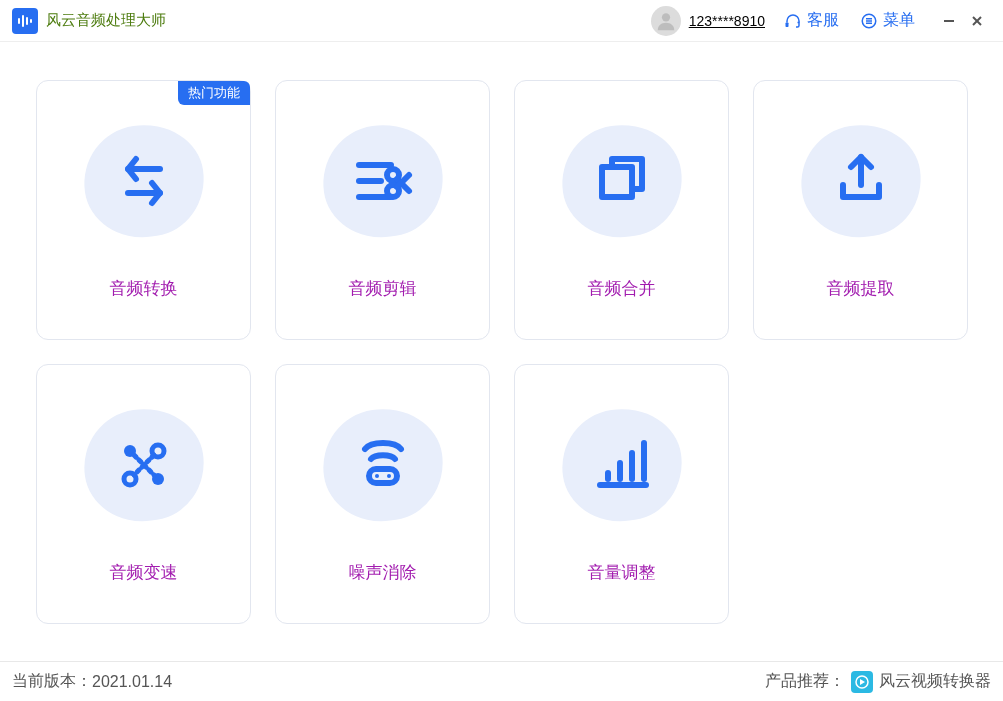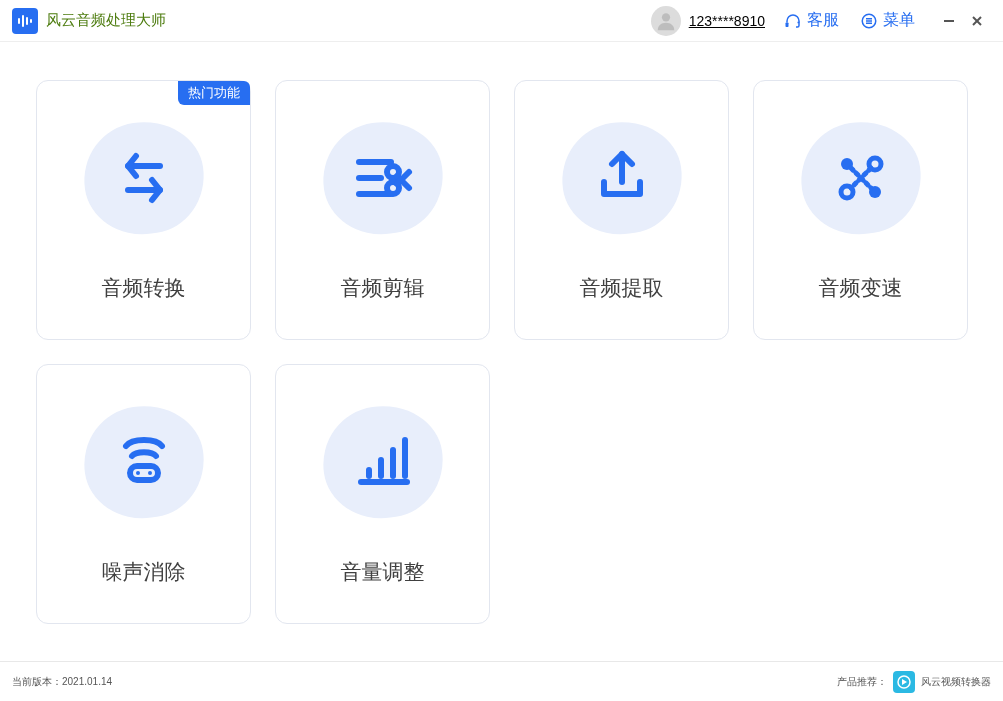--- a/index.html
+++ b/index.html
@@ -99,41 +99,41 @@
 .card-icon {
   width: 120px;
   height: 120px;
   display: flex;
   align-items: center;
   justify-content: center;
   margin-bottom: 36px;
   position: relative;
 }
 .card-label {
-  font-size: 21px;
-  color: #404040;
+  font-size: 17px;
+  color: #a21caf;
   font-weight: 500;
 }
 .blob {
   position: absolute;
   width: 120px; height: 112px;
   background: #e8eefb;
   border-radius: 50% 55% 48% 52% / 55% 50% 55% 50%;
   transform: rotate(-8deg);
 }
 .fg { position: relative; z-index: 1; }
 .footer {
   position: absolute;
   bottom: 0; left: 0; right: 0;
   height: 40px;
   border-top: 1px solid #e8e8e8;
   display: flex;
   align-items: center;
   padding: 12px 12px;
-  font-size: 10px;
+  font-size: 16px;
   color: #555;
 }
 .footer-right {
   display: flex; align-items: center;
 }
 .footer-spacer { flex: 1; }
 .product-icon {
   width: 22px; height: 22px;
   background: #2bb9e3;
   border-radius: 4px;
@@ -226,20 +226,30 @@
           <line x1="12" y1="52" x2="44" y2="52"></line>
           <circle cx="46" cy="30" r="6"></circle>
           <circle cx="46" cy="46" r="6"></circle>
           <line x1="50" y1="34" x2="62" y2="46"></line>
           <line x1="50" y1="42" x2="62" y2="30"></line>
         </svg>
       </div>
       <div class="card-label">音频剪辑</div>
     </div>
 
+    <div class="card">
+      <div class="card-icon">
+        <div class="blob"></div>
+        <svg class="fg" width="72" height="72" viewBox="0 0 72 72" fill="none" stroke="#276ef1" stroke-width="6" stroke-linejoin="round">
+          <rect x="16" y="22" width="30" height="30"></rect>
+          <path d="M26 22v-8h30v30h-8"></path>
+        </svg>
+      </div>
+      <div class="card-label">音频合并</div>
+    </div>
 
     <div class="card">
       <div class="card-icon">
         <div class="blob"></div>
         <svg class="fg" width="72" height="72" viewBox="0 0 72 72" fill="none" stroke="#276ef1" stroke-width="6" stroke-linecap="round" stroke-linejoin="round">
           <path d="M18 40v12h36V40"></path>
           <line x1="36" y1="12" x2="36" y2="40"></line>
           <path d="M26 22l10-10 10 10"></path>
         </svg>
       </div>

